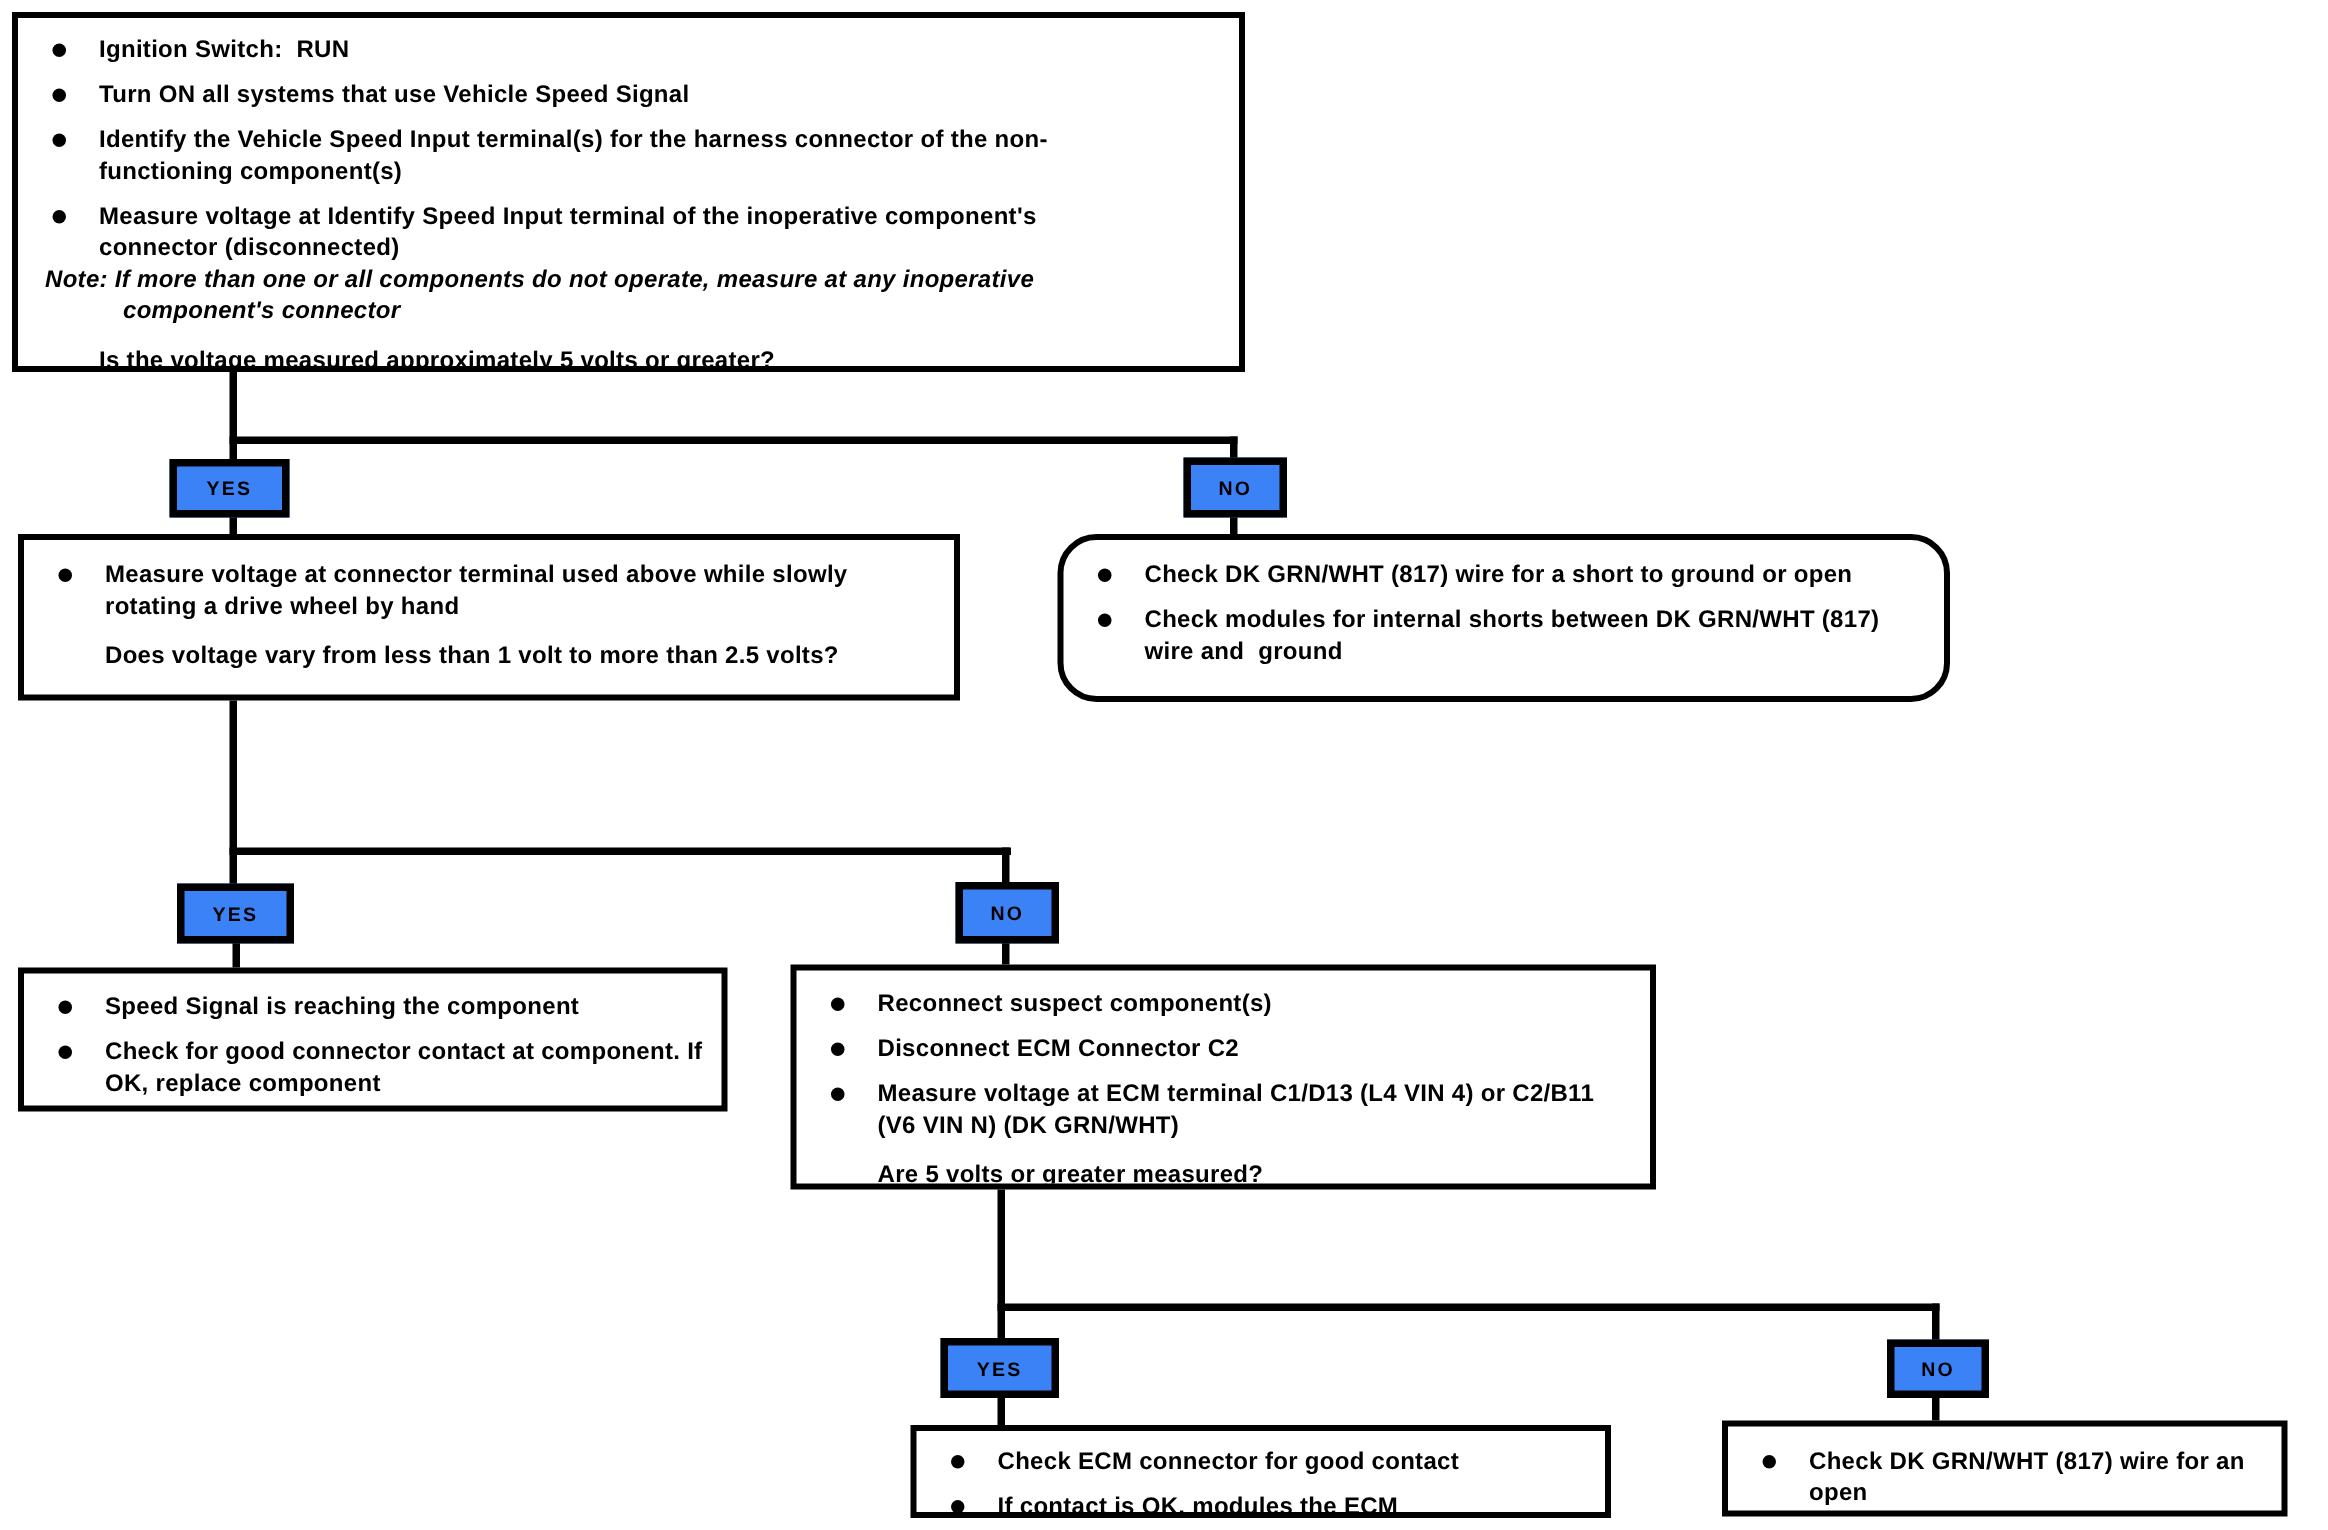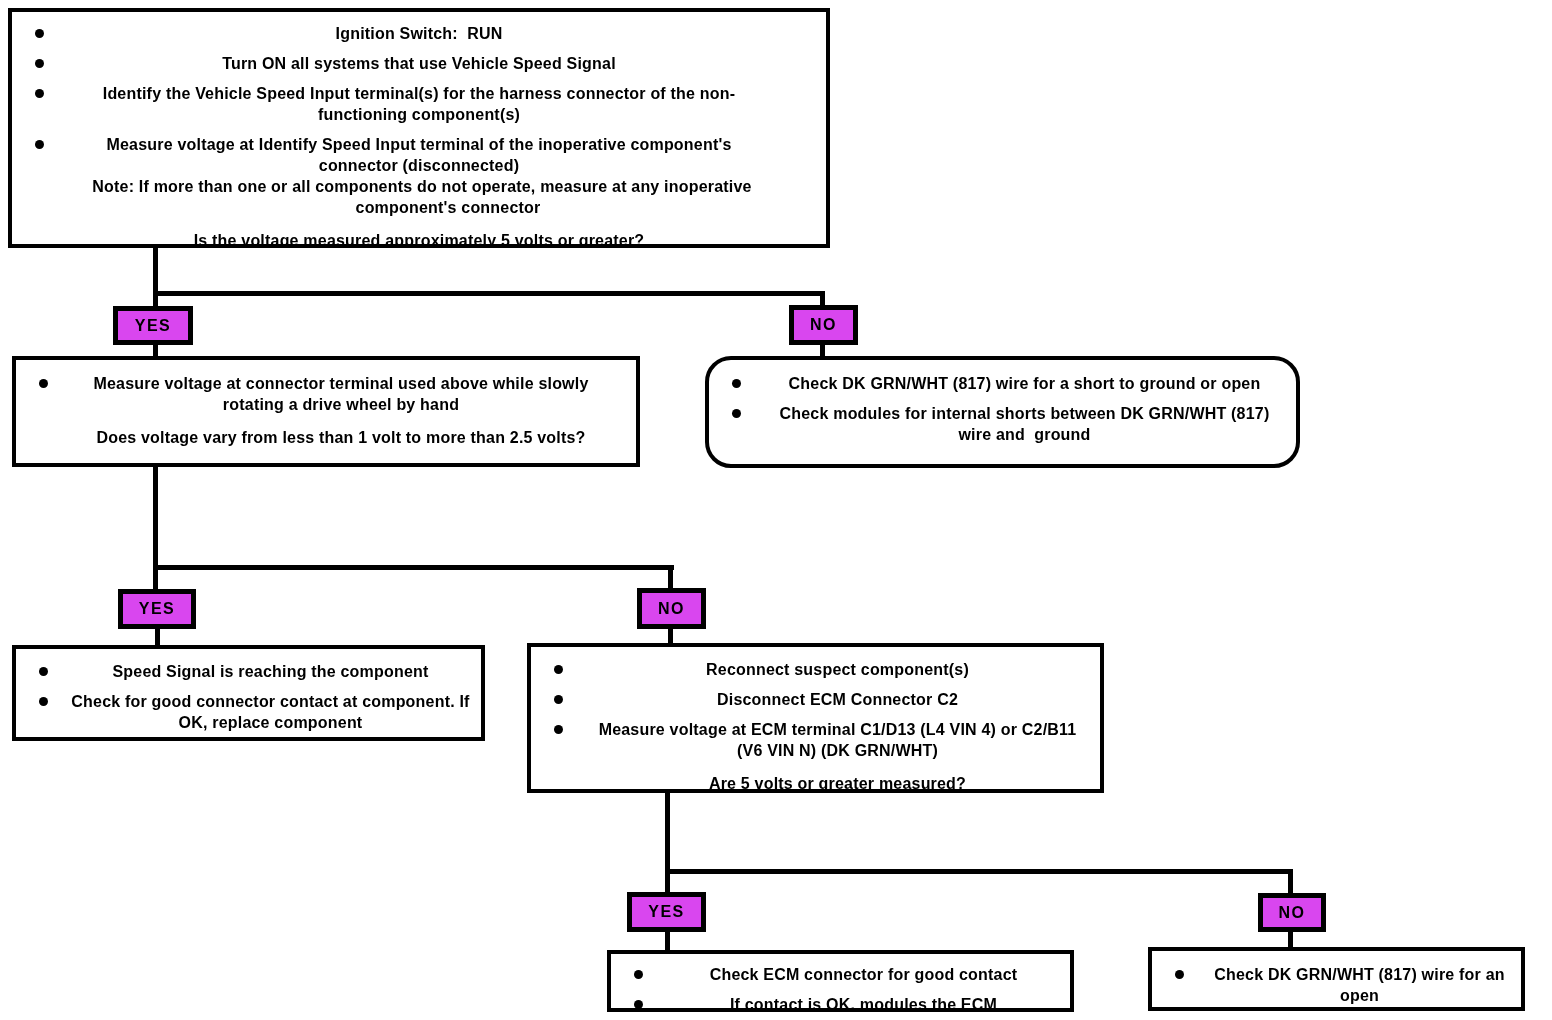--- a/index.html
+++ b/index.html
@@ -1,35 +1,35 @@
 <!DOCTYPE html>
 <html><head>
 <meta charset="utf-8">
 <style>
   html,body{margin:0;padding:0;background:#fff;}
   .page{
     position:relative;width:1244px;height:1020px;background:#fff;
-    font-family:"Liberation Sans",sans-serif;font-weight:bold;color:#000;text-align:center;
+    font-family:"Liberation Sans",sans-serif;font-weight:bold;color:#000;
     -webkit-font-smoothing:none;
   }
   .ln{position:absolute;background:#000;}
   .box{
     position:absolute;background:#fff;border:4px solid #000;box-sizing:border-box;
     font-size:16px;line-height:21px;letter-spacing:.2px;overflow:hidden;
   }
   .li{position:relative;padding-left:54px;margin-bottom:9px;}
   .li.tight{margin-bottom:0;}
   .bu{position:absolute;left:23px;top:6px;width:9px;height:9px;border-radius:50%;background:#000;}
   .tx,.q,.note{white-space:pre-wrap;}
-  .note{padding-left:112px;text-indent:-52px;}
+  .note{padding-left:70px;text-indent:-52px;font-style:italic;}
   .q{padding-left:54px;margin-top:12px;}
   .decision{
-    position:absolute;background:#d946ef;border:5px solid #000;box-sizing:border-box;
+    position:absolute;background:#3b82f6;border:5px solid #000;box-sizing:border-box;
     display:flex;align-items:center;justify-content:center;
-    font-size:16px;letter-spacing:1.5px;
+    font-size:13px;letter-spacing:1.5px;
   }
 </style>
 </head>
 <body>
 
 <div class="page">
 
   <div class="ln" style="left:153px;top:247px;width:5px;height:60px;"></div>
   <div class="ln" style="left:153px;top:291px;width:672px;height:5px;"></div>
   <div class="ln" style="left:820px;top:291px;width:5px;height:15px;"></div>

